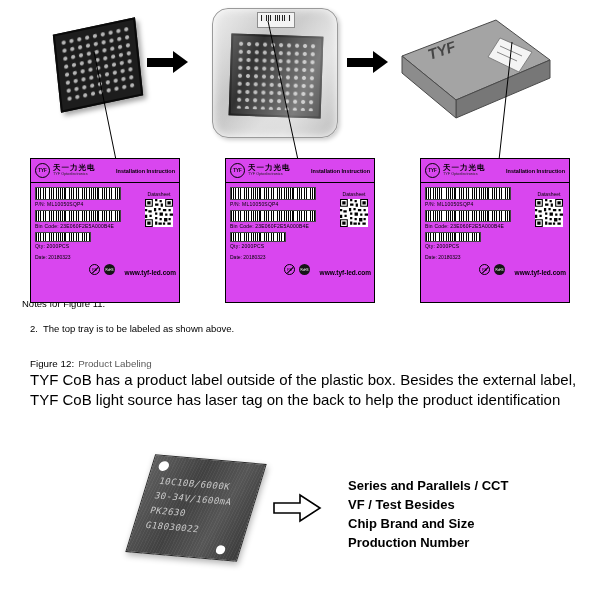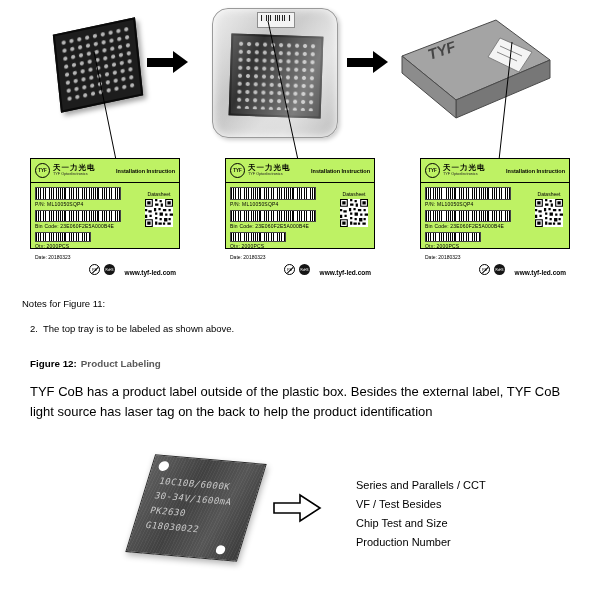--- a/index.html
+++ b/index.html
@@ -30,21 +30,21 @@
   .bag-label{position:absolute;left:44px;top:3px;width:38px;height:16px;background:#f4f4f4;border:1px solid #8d8d8d}
   .mini-bars{margin:2px 3px;height:6px;
             background:repeating-linear-gradient(90deg,#222 0 1px,#eee 1px 2.6px,#222 2.6px 3.2px,#eee 3.2px 4.6px)}
 
   .carton-box{position:absolute;left:396px;top:14px;width:160px;height:116px}
 
   .connectors{position:absolute;left:0;top:0;pointer-events:none;z-index:5}
 
   
   .labels-row{position:absolute;left:30px;top:158px;width:540px;display:flex;justify-content:space-between;z-index:10}
-  .product-label{width:150px;height:91px;border:1px solid #000;background:#bef264;position:relative}
+  .product-label{width:150px;height:145px;border:1px solid #000;background:#d946ef;position:relative}
   .label-header{height:24px;border-bottom:1px solid #000;display:flex;align-items:center;
                 justify-content:space-between;padding:0 4px}
   .logo-wrap{display:flex;align-items:center;gap:3px}
   .logo-circle{width:15px;height:15px;border:1.5px solid #000;border-radius:50%;display:flex;
                align-items:center;justify-content:center;font-size:4.5px;font-weight:bold;flex:0 0 auto}
   .brand-cn{font-size:7.5px;font-weight:bold;letter-spacing:1px;line-height:8px}
   .brand-sub{font-size:3.8px;color:#222;line-height:5px}
   .label-title{font-size:5.5px;font-weight:bold}
   .label-body{position:relative;height:96px;padding:3px 4px}
   .bc{background:repeating-linear-gradient(90deg,#000 0 1px,#fff 1px 2px,#000 2px 3.3px,#fff 3.3px 4.3px,#000 4.3px 4.9px,#fff 4.9px 6.6px);
@@ -62,37 +62,37 @@
            align-items:center;justify-content:center;position:relative;overflow:hidden}
   .pb-icon::after{content:"";position:absolute;left:-2px;top:4.5px;width:14px;height:1px;background:#000;transform:rotate(-45deg)}
   .rohs-icon{width:11px;height:11px;border-radius:50%;background:#151515;color:#fff;font-size:3px;
              display:flex;align-items:center;justify-content:center}
   .website{position:absolute;right:3px;bottom:3px;font-size:6.5px;font-weight:bold}
 
   
   .notes-title{position:absolute;left:22px;top:298px;font-size:9.5px;white-space:pre-wrap}
   .note-1{position:absolute;left:30px;top:316px;font-size:9.5px;white-space:pre-wrap}
   .note-2{position:absolute;left:30px;top:323px;font-size:9.5px;white-space:pre-wrap}
-  .figure-caption{position:absolute;left:30px;top:358px;font-size:9.8px;font-weight:bold}
+  .figure-caption{position:absolute;left:30px;top:358px;font-size:9.8px;font-weight:normal}
   .figure-title{color:#595959;margin-left:4px}
-  .body-paragraph{position:absolute;left:30px;top:382px;width:548px;font-size:13px;line-height:20px}
+  .body-paragraph{position:absolute;left:30px;top:370px;width:548px;font-size:15px;line-height:20px}
 
   
   .laser-tag{position:absolute;left:140px;top:458px;width:112px;height:100px;
              background:linear-gradient(105deg,#5e5e5e,#414141 40%,#565656 70%,#3b3b3b);
              border:1px solid #262626;transform:rotate(5deg) skewX(-12deg);
              box-shadow:2px 3px 6px rgba(0,0,0,.3)}
   .laser-tag::before{content:"";position:absolute;inset:0;
              background:repeating-linear-gradient(100deg,rgba(255,255,255,.05) 0 1px,transparent 1px 3px)}
   .hole-tl{position:absolute;left:6px;top:5px;width:10px;height:10px;border-radius:50%;background:#fff}
   .hole-br{position:absolute;right:14px;bottom:5px;width:9px;height:9px;border-radius:50%;background:#fff}
   .tag-lines{position:absolute;left:11px;top:18px;font-family:"DejaVu Sans Mono",monospace;
              font-size:9px;color:#c9c9c9;letter-spacing:.5px;line-height:15px}
   .block-arrow{position:absolute;left:272px;top:492px}
-  .legend{position:absolute;left:356px;top:476px;font-size:11px;font-weight:normal;line-height:19px}
+  .legend{position:absolute;left:348px;top:476px;font-size:13px;font-weight:bold;line-height:19px}
 </style>
 </head>
 <body>
 
 <div class="page">
 
   <div class="cob-tray">
     <div class="dot-grid"></div>
   </div>
 
@@ -257,17 +257,17 @@
     </div>
   </div>
 
   <svg class="block-arrow" width="52" height="32" viewBox="0 0 52 32">
     <polygon points="2,11 28,11 28,3 48,16 28,29 28,21 2,21" fill="#fff" stroke="#000" stroke-width="1.6"></polygon>
   </svg>
 
   <div class="legend">
     <div>Series and Parallels / CCT</div>
     <div>VF / Test Besides</div>
-    <div>Chip Test and Size</div>
+    <div>Chip Brand and Size</div>
     <div>Production Number</div>
   </div>
 
 </div>
 
 </body></html>

